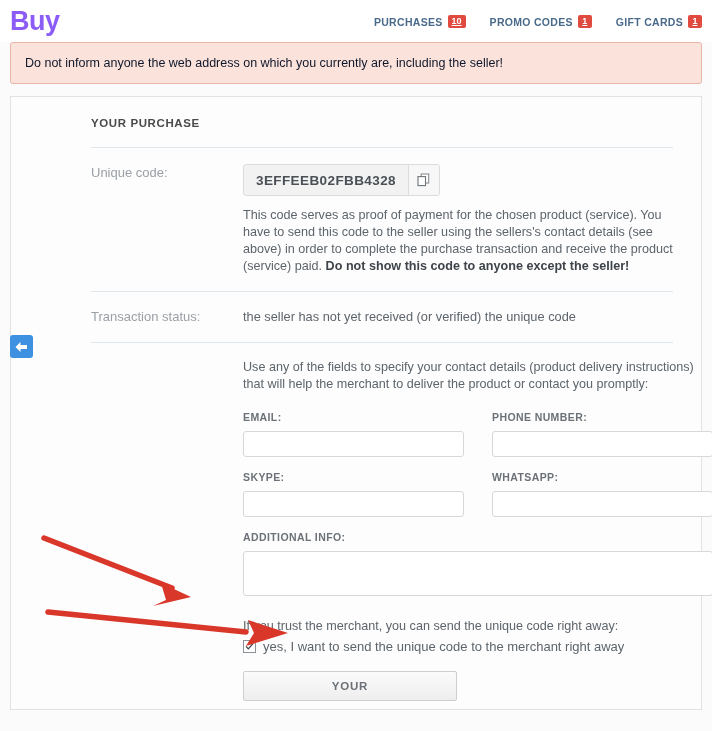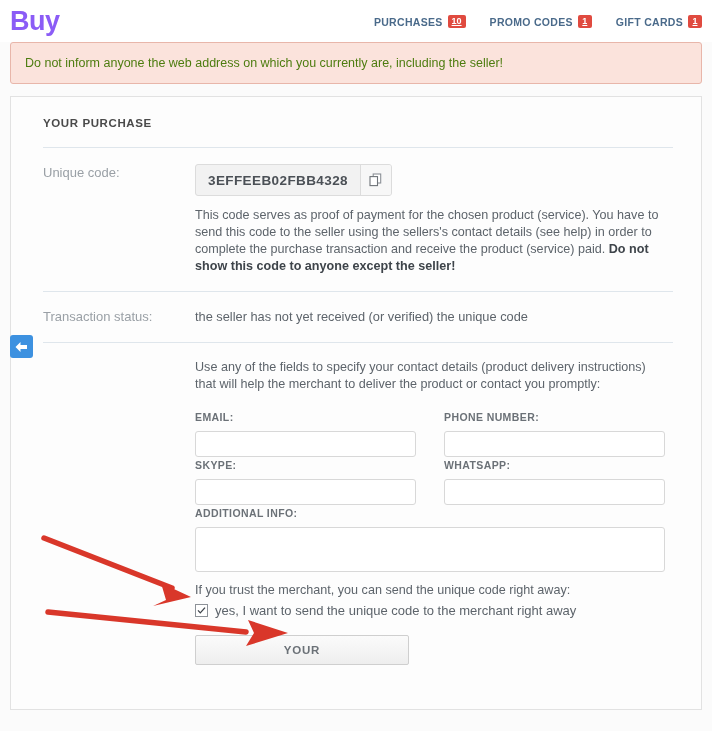--- a/index.html
+++ b/index.html
@@ -70,30 +70,31 @@
     background: #fbe3dc;
     border: 1px solid #e8b6aa;
     border-radius: 3px;
     height: 42px;
     display: flex;
     align-items: center;
     padding: 0 14px;
   }
   .alert-text {
     font-size: 12.5px;
-    color: #4d7c0f;
+    color: #0f172a;
   }
 
   
   .card {
     margin: 12px 10px 0 10px;
     background: #fdfdfd;
     border: 1px solid #e2e2e2;
     height: 614px;
     position: relative;
+    padding-left: 48px;
   }
   .card-inner { padding: 20px 28px 0 32px; }
 
   .section-title {
     font-size: 11.5px;
     font-weight: bold;
     color: #4a4a4a;
     letter-spacing: 0.6px;
     padding-bottom: 18px;
   }
@@ -166,21 +167,21 @@
     line-height: 17px;
     max-width: 460px;
   }
   .field-grid {
     display: flex;
     flex-wrap: wrap;
     gap: 0 28px;
     margin-top: 16px;
     max-width: 470px;
   }
-  .field { width: 221px; }
+  .field { width: 221px; margin-bottom: 12px; }
   .field-label {
     font-size: 10.5px;
     font-weight: bold;
     color: #6b7177;
     letter-spacing: 0.4px;
     margin-bottom: 5px;
   }
   .field input, .field textarea {
     width: 100%;
     border: 1px solid #d8d8d8;
@@ -308,21 +309,21 @@
             <div class="code-value">3EFFEEB02FBB4328</div>
             <div class="code-copy">
               <svg width="13" height="14" viewBox="0 0 13 14" aria-hidden="true">
                 <rect x="4.2" y="1" width="7.5" height="9" fill="#ffffff" stroke="#8b9096" stroke-width="1.1"></rect>
                 <rect x="1" y="3.6" width="7.5" height="9" fill="#ffffff" stroke="#6f7479" stroke-width="1.1"></rect>
               </svg>
             </div>
           </div>
 
           <div class="code-note">
-            <span>This code serves as proof of payment for the chosen product (service). You have to send this code to the seller using the sellers's contact details (see help) in order to complete the purchase transaction and receive the product (service) paid. </span><b>Do not show this code to anyone except the seller!</b>
+            <span>This code serves as proof of payment for the chosen product (service). You have to send this code to the seller using the sellers's contact details (see above) in order to complete the purchase transaction and receive the product (service) paid. </span><b>Do not show this code to anyone except the seller!</b>
           </div>
 
         </div>
       </div>
 
       <hr class="hr">
 
       <div class="row">
         <div class="row-label">Transaction status:</div>
         <div class="row-body">the seller has not yet received (or verified) the unique code</div>

